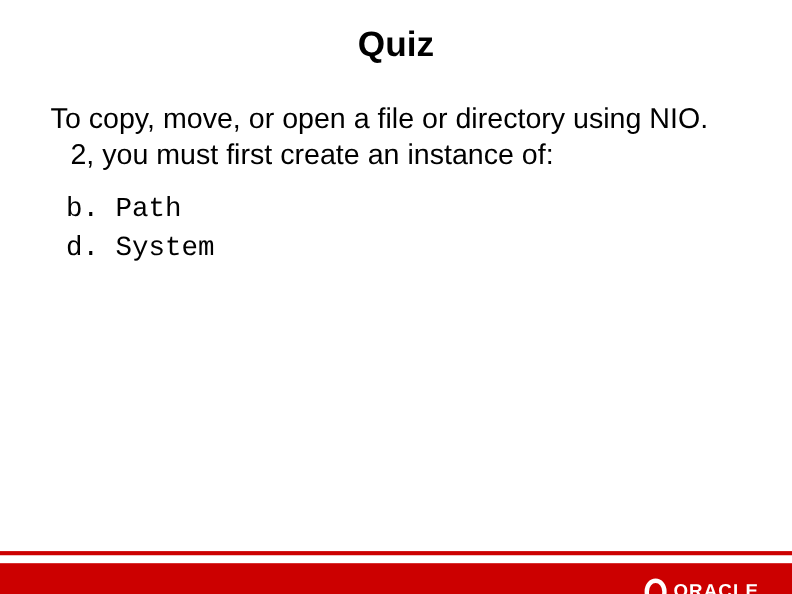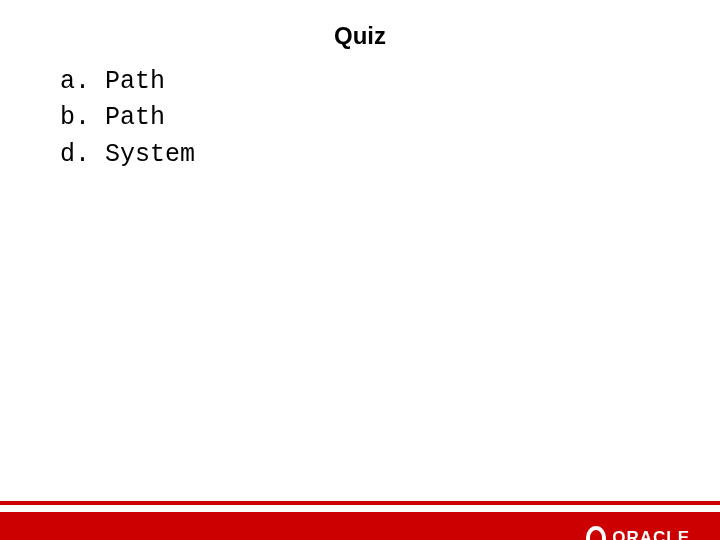--- a/index.html
+++ b/index.html
@@ -12,21 +12,21 @@
     position: relative;
     overflow: hidden;
   }
   .slide {
     width: 720px;
     height: 540px;
     position: relative;
   }
   .title {
     text-align: center;
-    font-size: 24px;
+    font-size: 32px;
     font-weight: bold;
     color: #000;
     margin-top: 22px;
   }
   .question {
     font-size: 26px;
     color: #000;
     margin: 32px 50px 0 46px;
     line-height: 1.28;
     text-indent: -18px;
@@ -89,23 +89,23 @@
     font-size: 17px;
   }
 </style>
 </head>
 <body>
 
 <div class="slide">
 
   <div class="title">Quiz</div>
 
+  <div class="question">To copy, move, or open a file or directory using NIO. 2, you must first create an instance of:</div>
 
   <div class="options">
-    <div class="option">a. Path</div>
     <div class="option">b. Path</div>
     <div class="option">d. System</div>
   </div>
 
   <div class="footer-red-top"></div>
   <div class="footer-gap"></div>
   <div class="footer-red-bottom">
     <div class="oracle-logo">
       <div class="oracle-o"></div>
       <div class="oracle-text">ORACLE</div>

